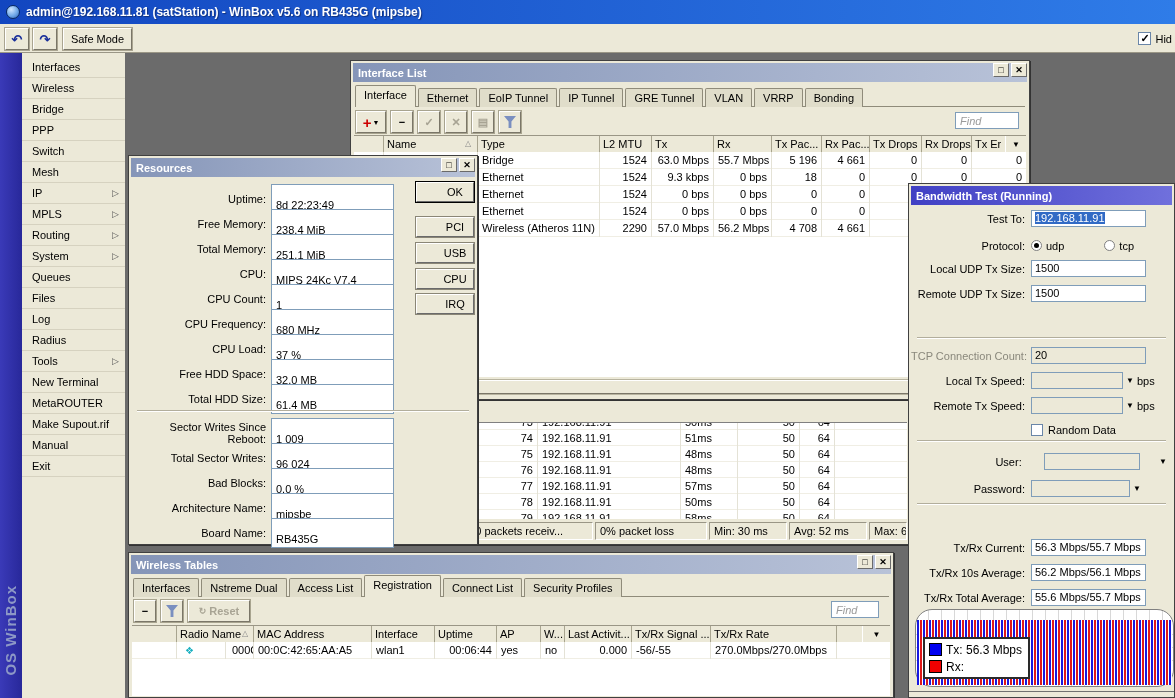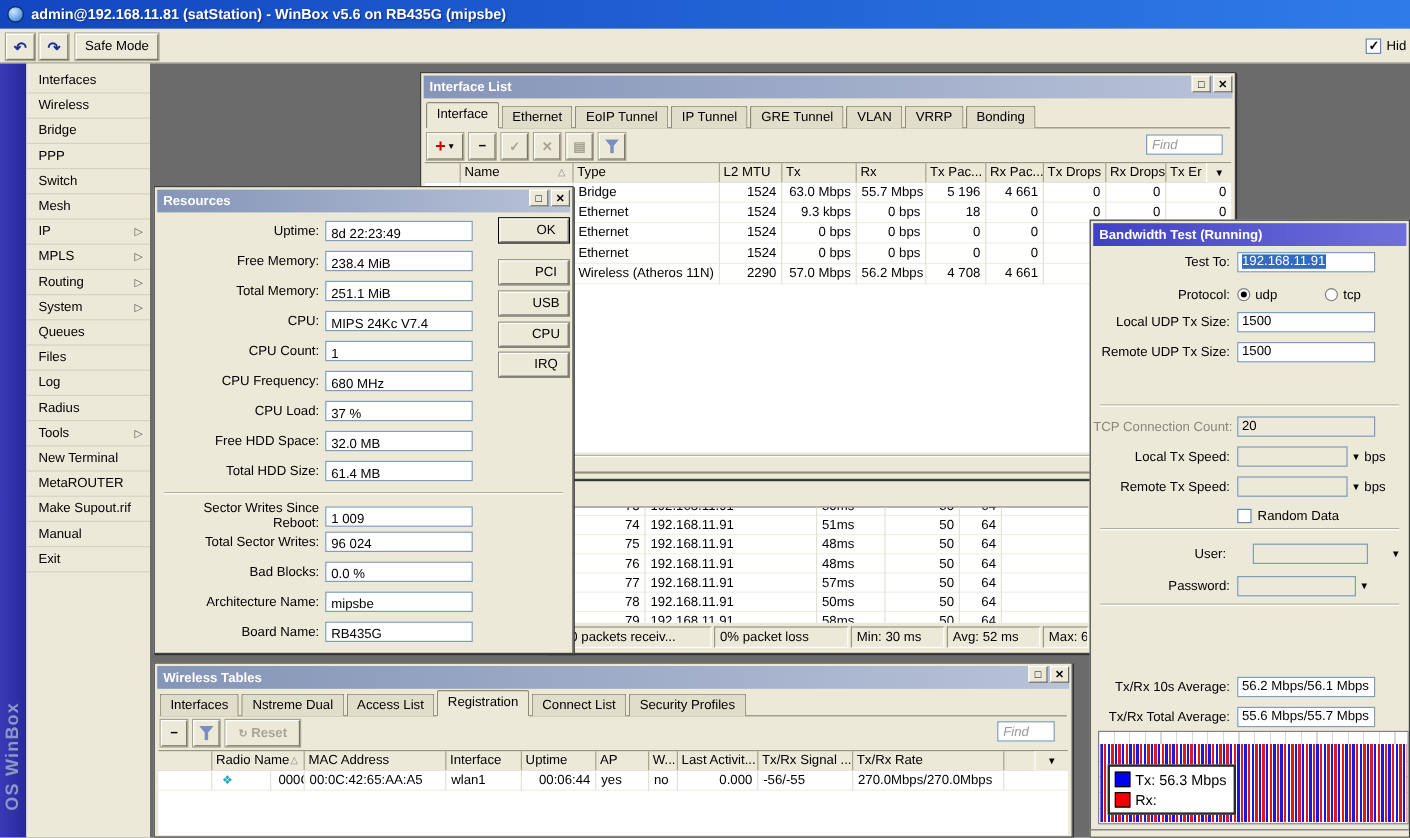--- a/index.html
+++ b/index.html
@@ -99,21 +99,21 @@
   .statusbar span{display:inline-block;height:18px;line-height:17px;padding:0 4px;background:#ECE9D8;
     border:1px solid;border-color:#9a9686 #fff #fff #9a9686;overflow:hidden;white-space:nowrap;}
   .statusbar span:nth-of-type(1){width:135px;}
   .statusbar span:nth-of-type(2){width:112px;}
   .statusbar span:nth-of-type(3){width:78px;}
   .statusbar span:nth-of-type(4){width:78px;}
   .statusbar span:nth-of-type(5){flex:1;}
   
   .res-row{position:absolute;left:6px;display:flex;align-items:center;}
   .res-label{width:136px;text-align:right;padding-right:5px;}
-  .res-input{width:123px;height:17px;background:#fff;border:1px solid #7f9db9;padding:4px 4px;line-height:13px;overflow:hidden;white-space:nowrap;}
+  .res-input{width:123px;height:17px;background:#fff;border:1px solid #7f9db9;padding:14px 4px;line-height:13px;overflow:hidden;white-space:nowrap;}
   .res-btn{position:absolute;left:287px;width:58px;height:20px;background:#ECE9D8;text-align:center;line-height:18px;
     border:1px solid;border-color:#fff #6a6a6a #6a6a6a #fff;box-shadow:0 0 0 1px #8a8676;padding-left:20px;}
   .res-btn:nth-of-type(1){box-shadow:0 0 0 1px #000;}
   .sep{position:absolute;left:8px;right:8px;height:2px;border-top:1px solid #b2ae9c;border-bottom:1px solid #fff;}
   
   .wt-row span:nth-of-type(1){width:45px;}
   .wt-row span:nth-of-type(2){width:77px;}
   .wt-row span:nth-of-type(3){width:118px;}
   .wt-row span:nth-of-type(4){width:63px;}
   .wt-row span:nth-of-type(5){width:62px;text-align:right;}
@@ -713,30 +713,34 @@
   </div>
 
   <div class="bt-row" style="top:296px;">
     <span class="bt-label">Password:</span>
     <span class="bt-field dis" style="width:99px;"></span>
     <span class="arr">▼</span>
   </div>
 
   <div class="sep" style="top:319px;"></div>
 
+  <div class="bt-row" style="top:355px;">
+    <span class="bt-label">Tx/Rx Current:</span>
+    <span class="bt-field ro">56.3 Mbps/55.7 Mbps</span>
+  </div>
   <div class="bt-row" style="top:380px;">
     <span class="bt-label">Tx/Rx 10s Average:</span>
     <span class="bt-field ro">56.2 Mbps/56.1 Mbps</span>
   </div>
   <div class="bt-row" style="top:405px;">
     <span class="bt-label">Tx/Rx Total Average:</span>
     <span class="bt-field ro">55.6 Mbps/55.7 Mbps</span>
   </div>
 
-  <div class="chart" style="left:6px;top:425px;right:0;height:78px;">
+  <div class="chart" style="left:6px;top:425px;right:0;height:78px;border-radius:17px;">
     <div class="bars"></div>
     <div class="legend">
       <div class="legend-row">
         <span class="swatch" style="background:#0000f0;"></span>
         <span style="font-size:12px;">Tx:  56.3 Mbps</span>
       </div>
       <div class="legend-row">
         <span class="swatch" style="background:#f00000;"></span>
         <span style="font-size:12px;">Rx:</span>
       </div>

